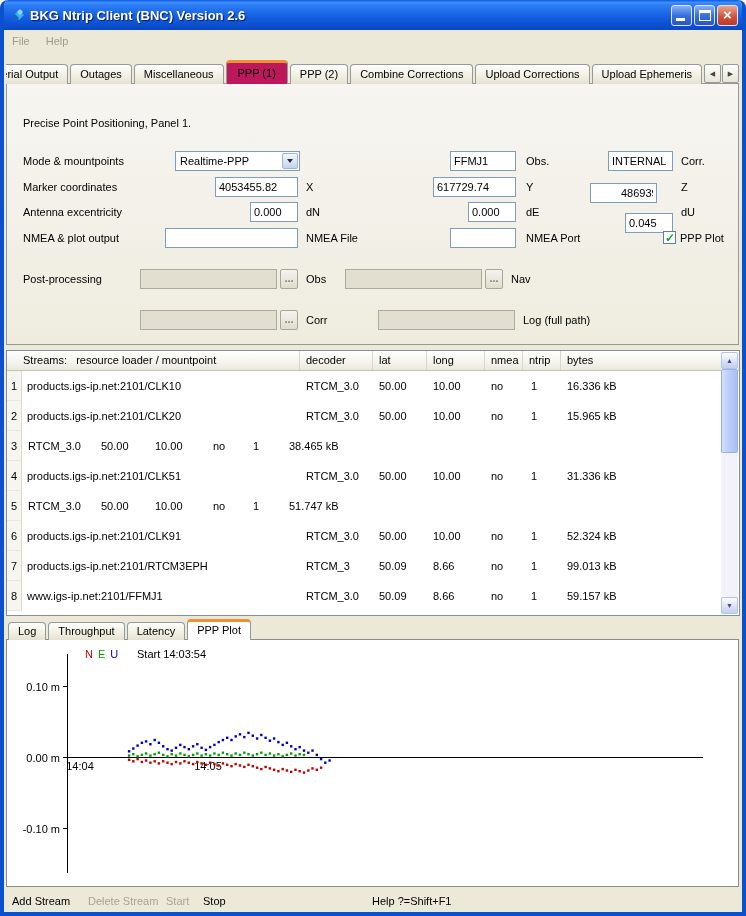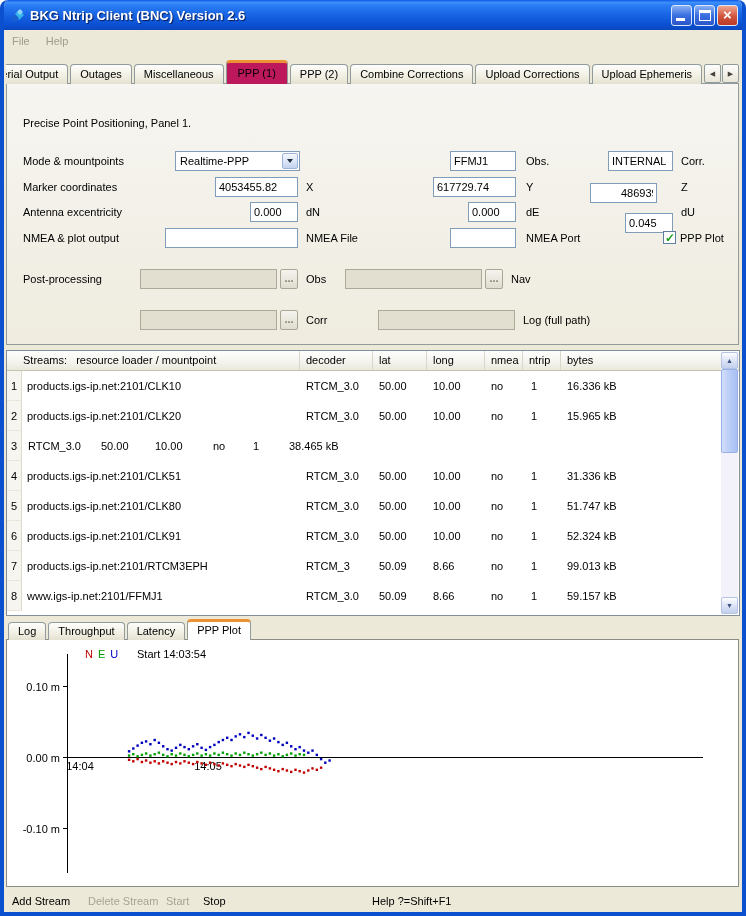--- a/index.html
+++ b/index.html
@@ -275,21 +275,20 @@
             <div class="tc tc1">products.igs-ip.net:2101/CLK51</div>
             <div class="tc tc2">RTCM_3.0</div>
             <div class="tc tc3">50.00</div>
             <div class="tc tc4">10.00</div>
             <div class="tc tc5">no</div>
             <div class="tc tc6">1</div>
             <div class="tc tc7">31.336 kB</div>
           </div>
           <div class="trow">
             <div class="tc tc0">5</div>
-            <div class="tc tc1">products.igs-ip.net:2101/CLK80</div>
             <div class="tc tc2">RTCM_3.0</div>
             <div class="tc tc3">50.00</div>
             <div class="tc tc4">10.00</div>
             <div class="tc tc5">no</div>
             <div class="tc tc6">1</div>
             <div class="tc tc7">51.747 kB</div>
           </div>
           <div class="trow">
             <div class="tc tc0">6</div>
             <div class="tc tc1">products.igs-ip.net:2101/CLK91</div>

